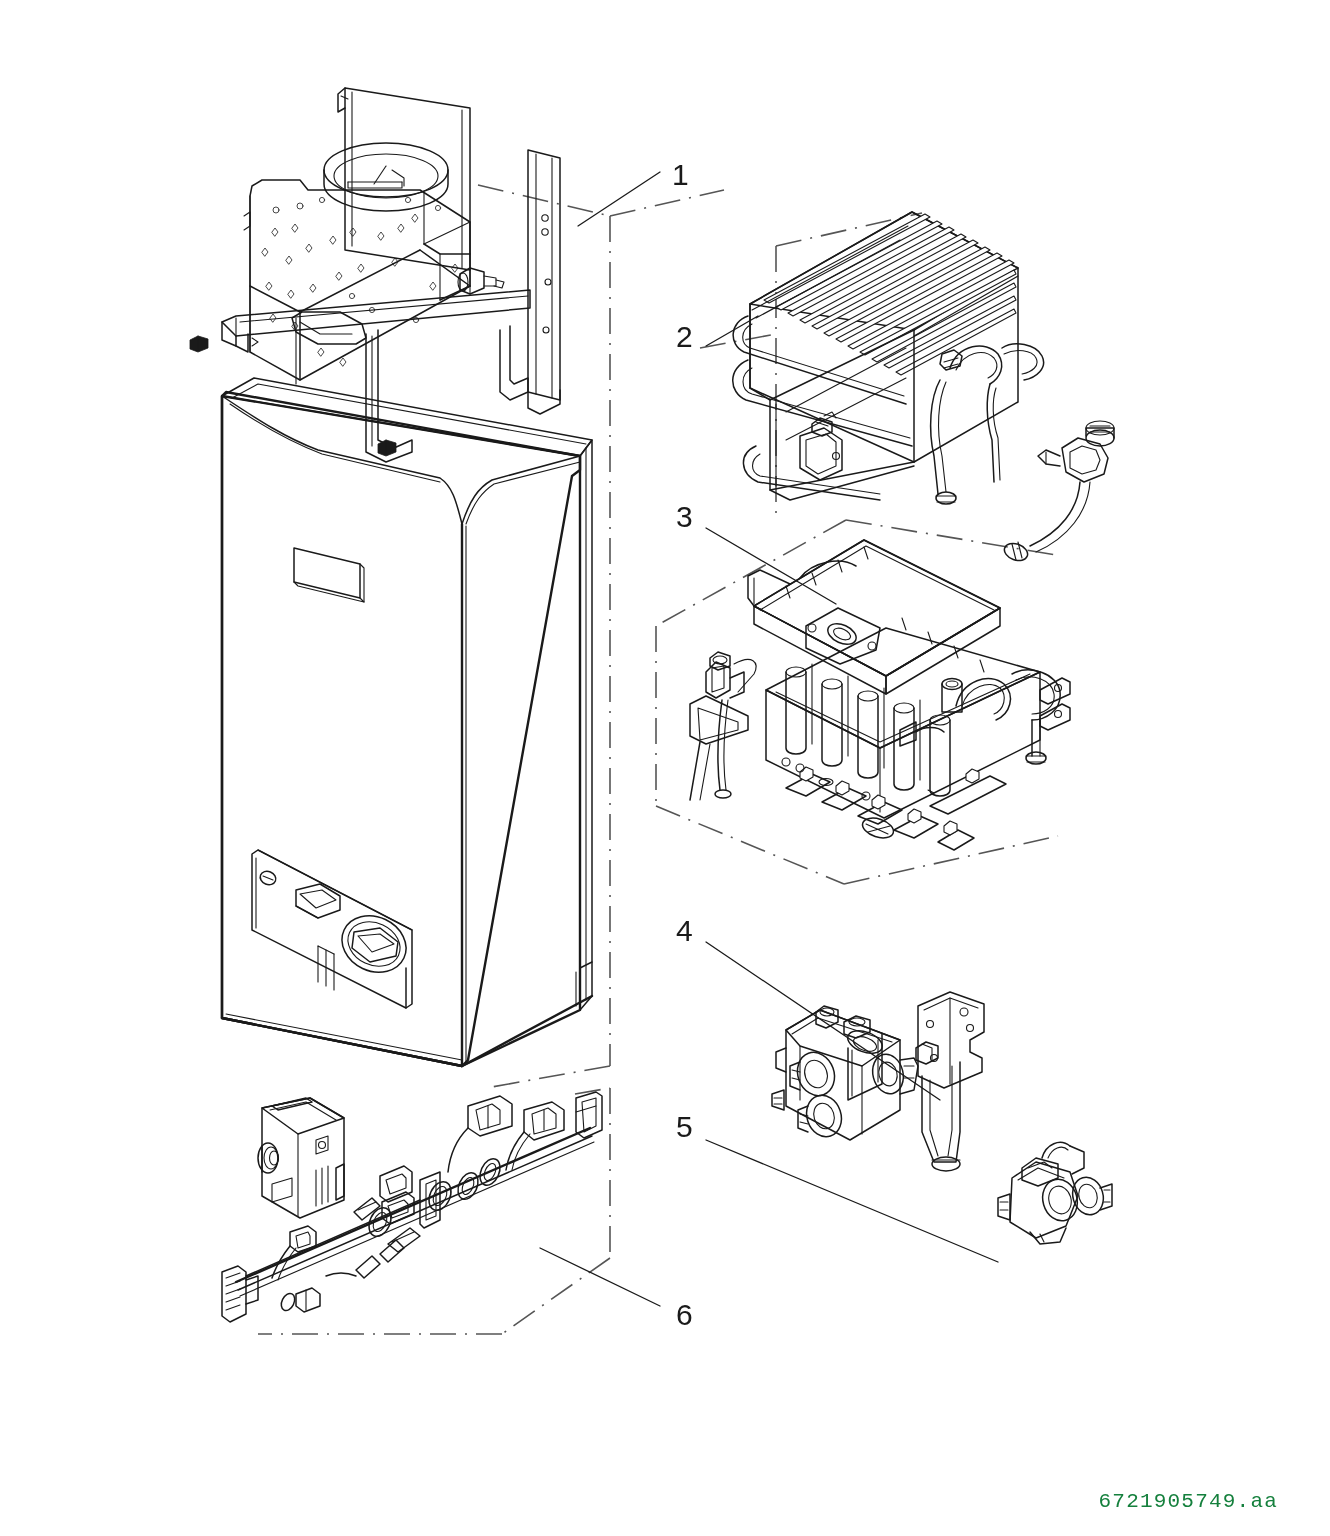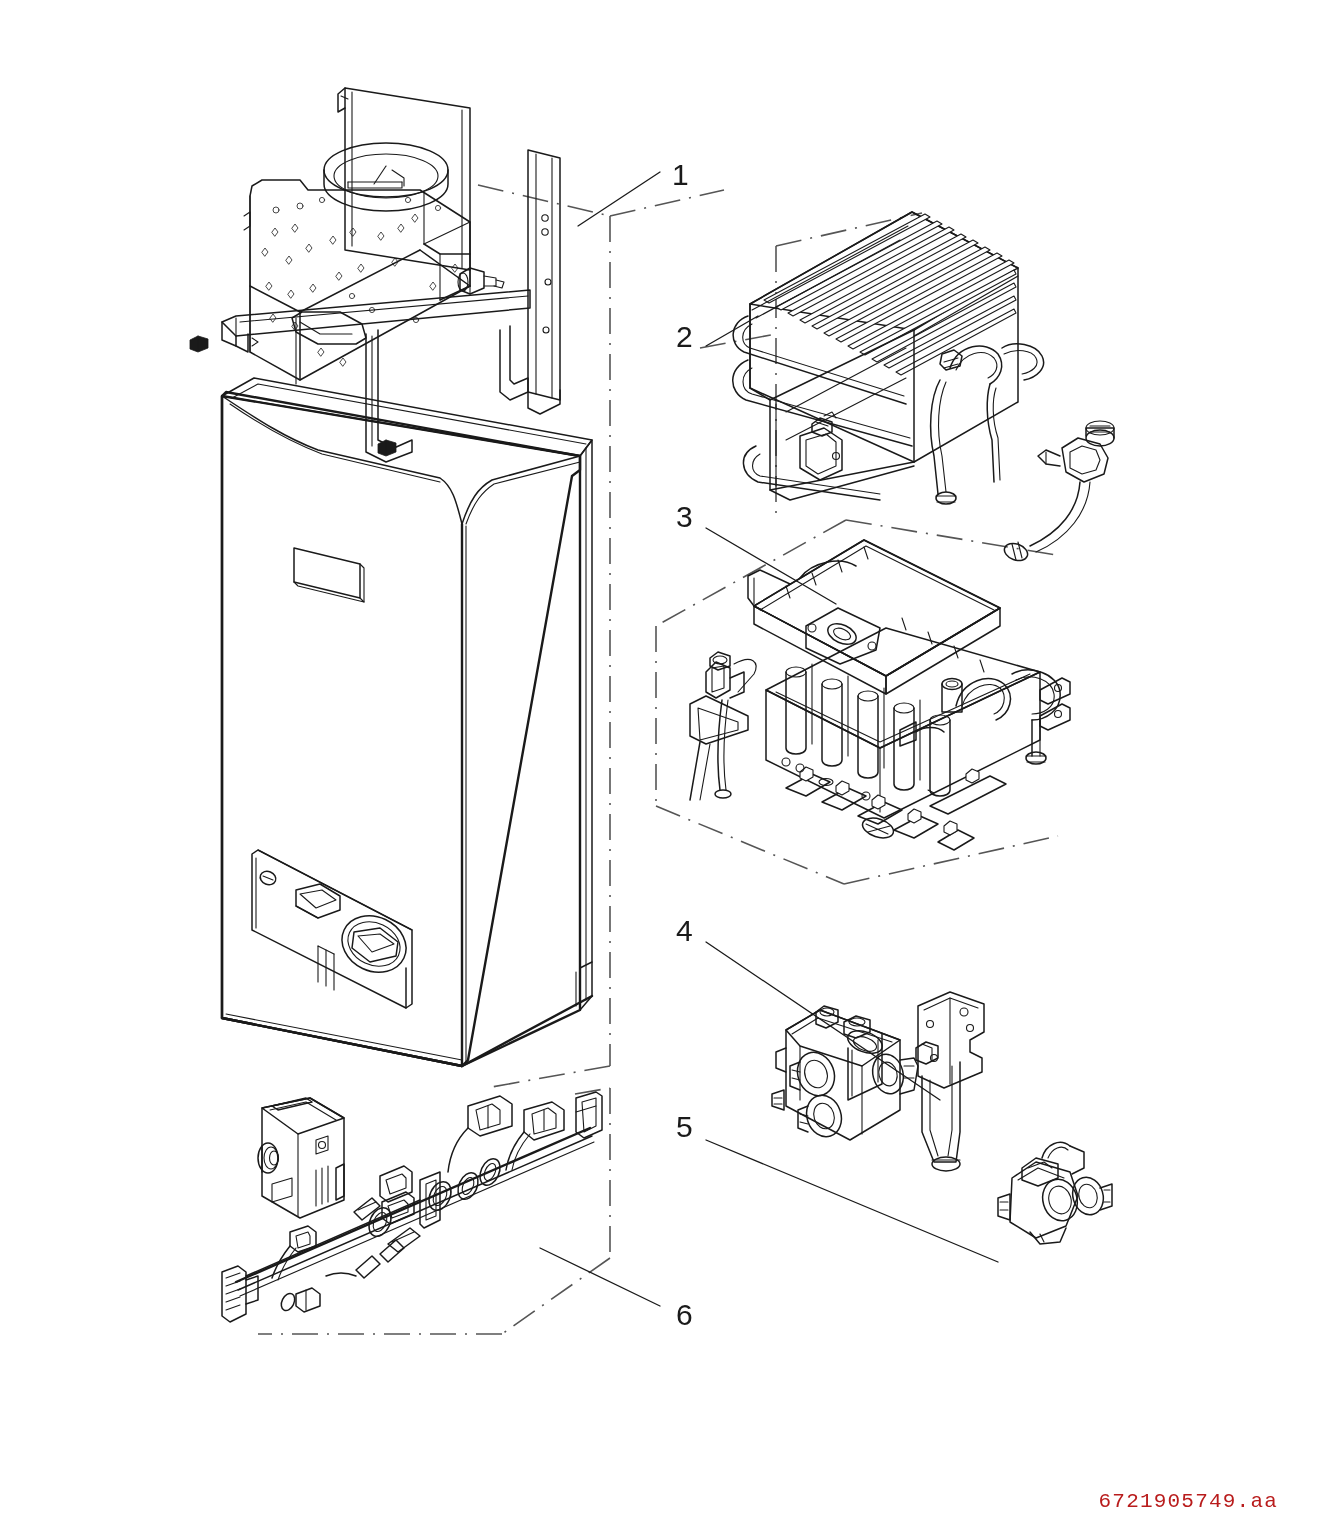--- a/index.html
+++ b/index.html
@@ -37,21 +37,21 @@
     line-height: 1;
     user-select: none;
   }
   #doc-id {
     position: absolute;
     right: 52px;
     top: 1490px;
     font-family: "Liberation Mono", monospace;
     font-size: 21px;
     letter-spacing: 1.2px;
-    color: #b91c1c;
+    color: #15803d;
   }
 </style>
 </head>
 <body>
 
 <div id="sheet">
 
   <svg id="drawing" viewBox="0 0 1330 1536" xmlns="http://www.w3.org/2000/svg">
     <defs>
       <style>

